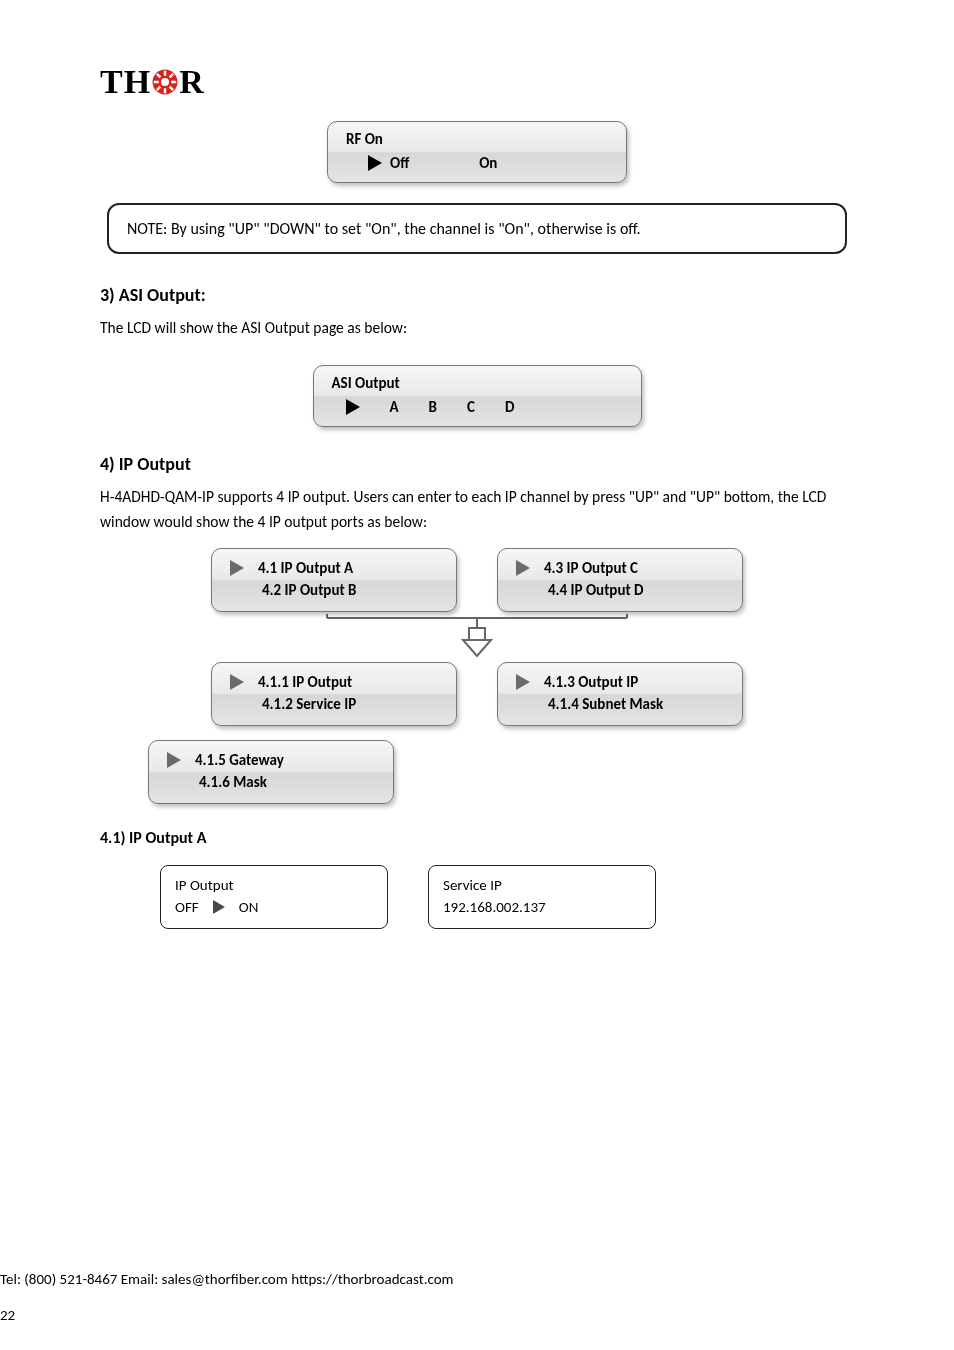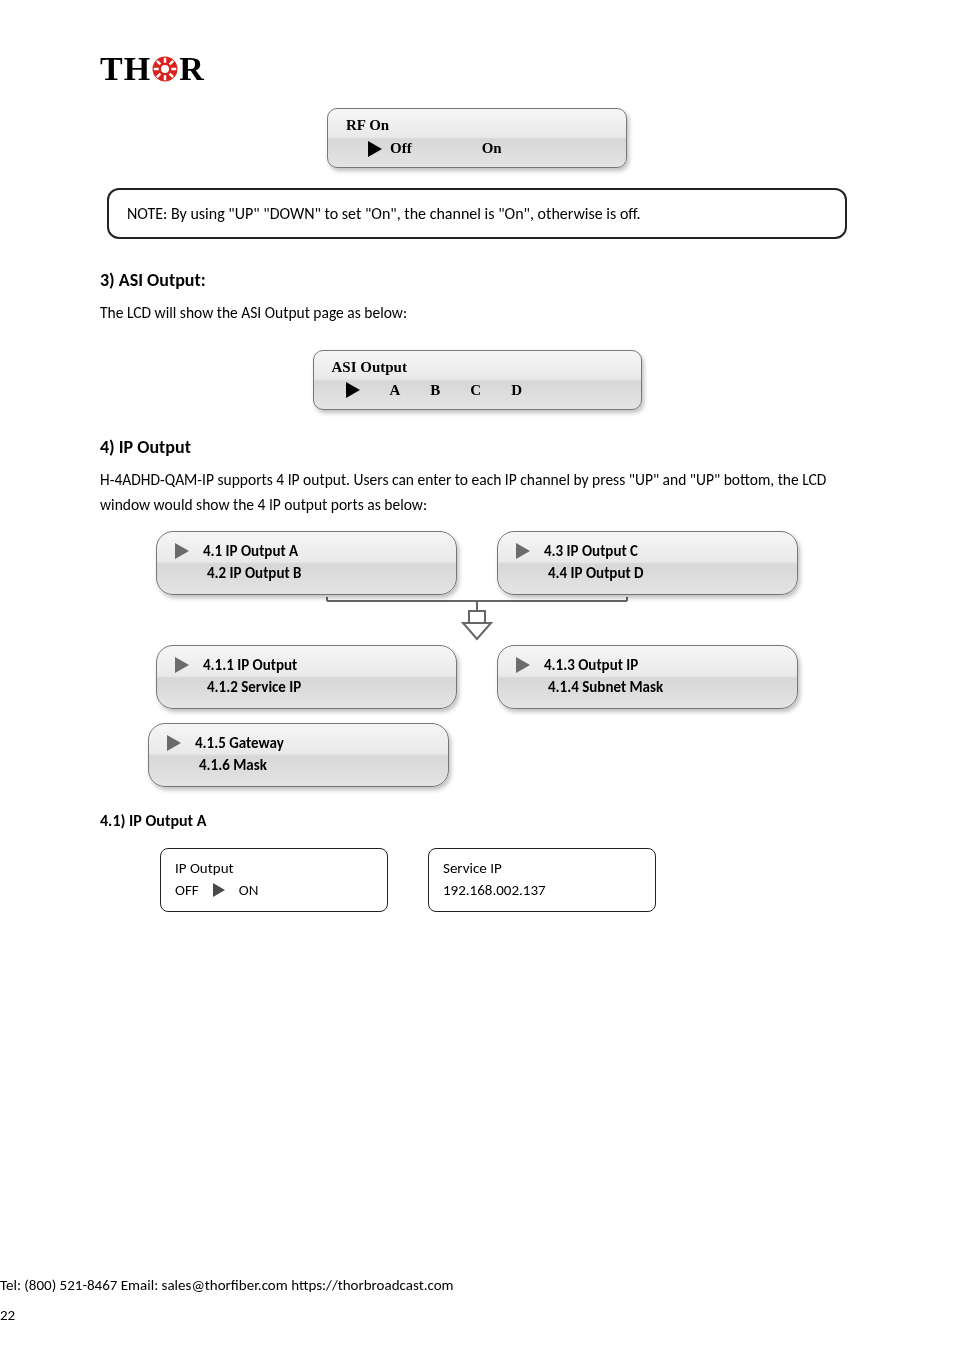--- a/index.html
+++ b/index.html
@@ -8,21 +8,21 @@
     color: #000;
     margin: 0;
     padding: 0;
     width: 954px;
     background: #fff;
   }
   .page {
     position: relative;
     width: 954px;
     height: 1350px;
-    padding: 50px 100px 0 100px;
+    padding: 63px 100px 0 100px;
     box-sizing: border-box;
   }
   .logo {
     font-family: "Times New Roman", serif;
     font-weight: 900;
     font-size: 34px;
     letter-spacing: 1px;
     display: flex;
     align-items: center;
     margin-bottom: 20px;
@@ -98,49 +98,49 @@
     font-weight: bold;
     font-size: 18px;
     margin: 26px 0 10px 0;
   }
   .subheading {
     font-weight: bold;
     font-size: 16px;
     margin: 24px 0 8px 0;
   }
   .para { margin: 8px 0; line-height: 1.6; font-size: 15.5px; }
-  .center-block { display:flex; justify-content:center;font-family:Liberation Serif, serif; }
+  .center-block { display:flex; justify-content:center; }
   .two-col {
     display: flex;
     justify-content: center;
     gap: 40px;
     margin-top: 14px;
   }
-  .lcd.menu-box { width: 301px; border-radius: 17px; }
+  .lcd.menu-box { width: 246px; }
   .lcd.menu-box .row {
     display:flex; align-items:center; gap: 14px;
     font-weight:bold; font-size:15px;
     padding: 2px 0;
   }
   .lcd.menu-box .row .spacer { width: 18px; display:inline-block; }
   
   .connector {
     display:flex; flex-direction:column; align-items:center;
     margin: 2px 0 4px 0;
   }
   .connector svg { display:block; }
   .footer {
     text-align: left;
     font-size: 15px;
     position: absolute;
     bottom: 26px;
     left: 0; right: 0;
   }
   .footer .line1 { font-family: Calibri, Arial, sans-serif; }
-  .footer .line2 { font-size: 15px; margin-top: 12px; }
+  .footer .line2 { font-size: 15px; margin-top: 18px; }
 </style>
 </head>
 <body>
 
 <div class="page">
 
   <div class="logo">
     <span>TH</span>
     <span class="gear">
       <svg viewBox="0 0 24 24">

